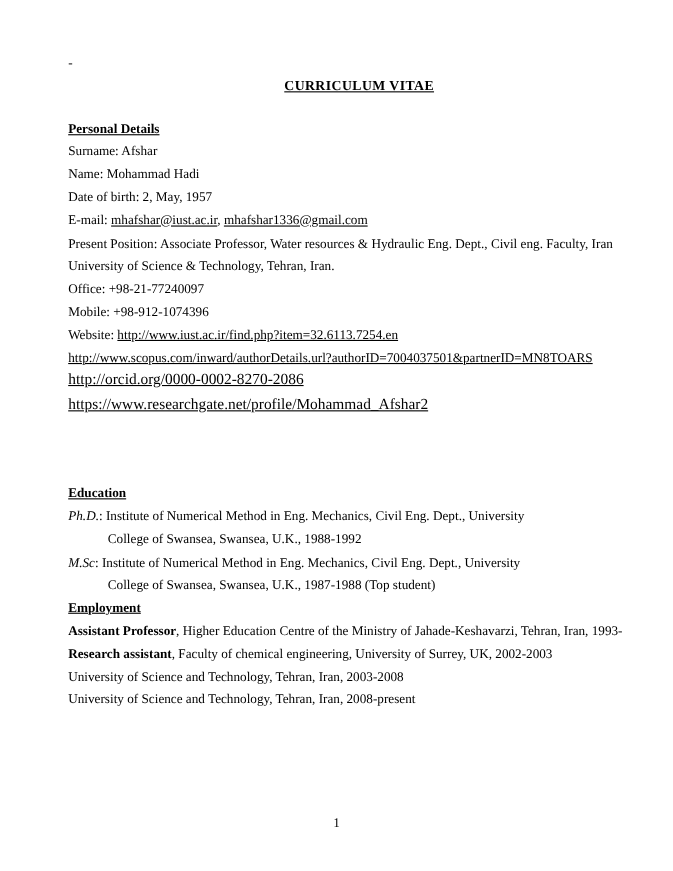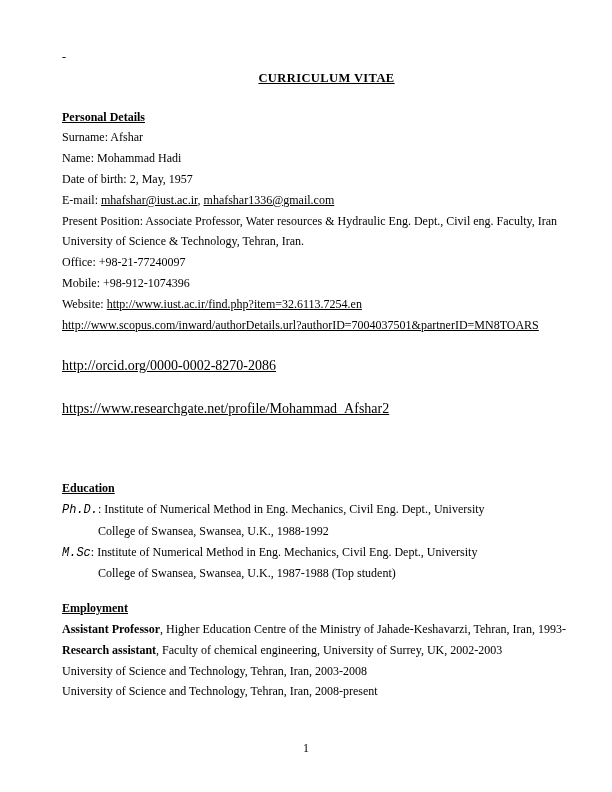--- a/index.html
+++ b/index.html
@@ -34,37 +34,35 @@
     font-weight: bold;
     margin-bottom: 18px;
     white-space: nowrap;
   }
   .title-line .u { text-decoration: underline; letter-spacing: 0.4px; margin-left: 41px; }
   .heading {
     line-height: 20.8px;
     font-size: 12px;
     font-weight: bold;
     white-space: nowrap;
-    margin-top: 14px;
   }
   .heading .u { text-decoration: underline; }
   .heading-education { margin-top: 58px; }
   .indent2 { padding-left: 36px; }
   a.doc-link, .doc-link {
     color: #000000;
     text-decoration: underline;
     cursor: pointer;
   }
   .big-link-line {
     line-height: 22.4px;
     font-size: 14px;
     white-space: nowrap;
-    margin-top: 20px;
   }
-  .deg { font-style: italic; font-family: Liberation Mono, monospace; }
+  .deg { font-style: italic; }
   .role { font-weight: bold; }
   .page-number {
     position: absolute;
     top: 738px;
     left: 0;
     width: 100%;
     text-align: center;
     font-size: 12px;
     line-height: 20.8px;
   }

